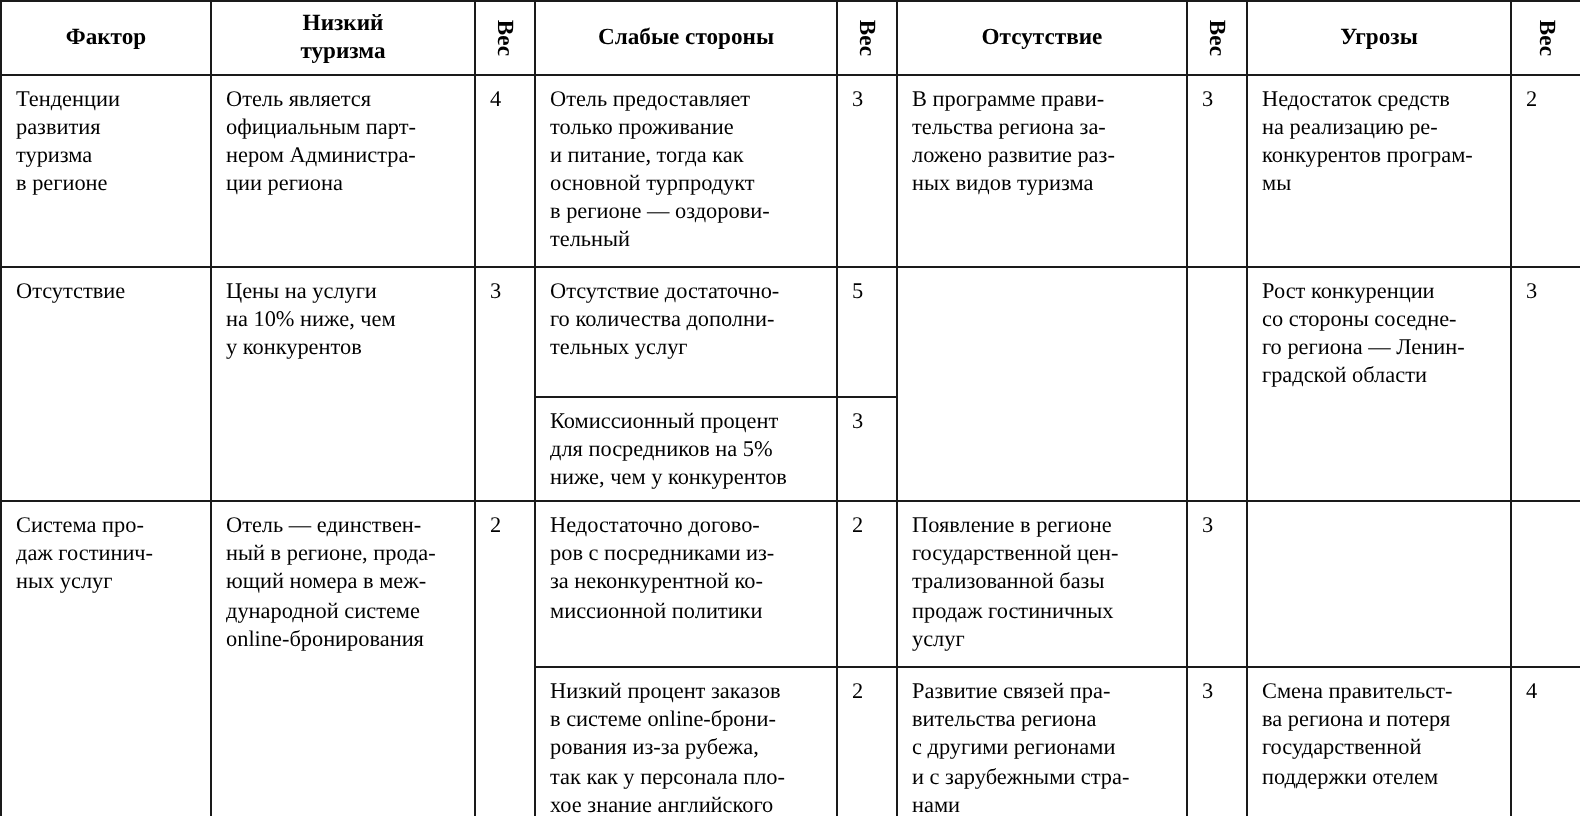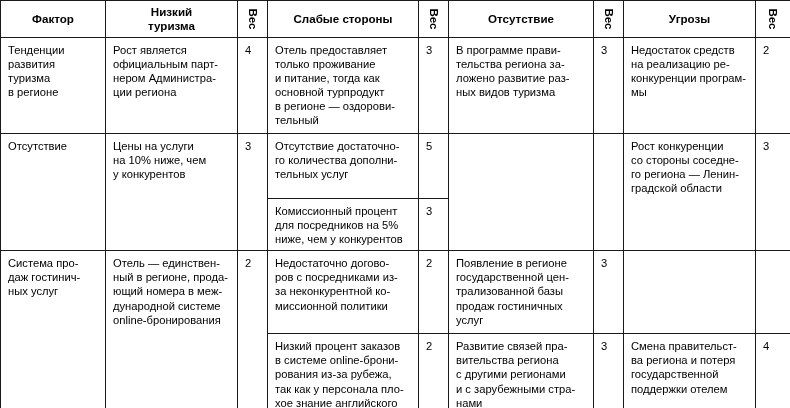--- a/index.html
+++ b/index.html
@@ -12,20 +12,21 @@
     height: 408px;
     font-family: "Liberation Sans", sans-serif;
     color: #000000;
     overflow: hidden;
   }
   .swot-wrap {
     width: 740px;
     height: 408px;
     box-sizing: border-box;
     position: relative;
+    font-family: Liberation Serif, serif;
   }
   table.swot {
     border-collapse: collapse;
     table-layout: fixed;
     width: 790px;
     height: 408px;
   }
   table.swot td, table.swot th {
     border: 1px solid #1a1a1a;
     vertical-align: top;
@@ -125,40 +126,40 @@
       </th>
     </tr>
   </thead>
   <tbody>
 
     <tr class="r1">
       <td class="factor-cell" rowspan="1" style="white-space: pre-line;">Тенденции
 развития
 туризма
 в регионе</td>
-      <td style="white-space: pre-line;">Рост является
+      <td style="white-space: pre-line;">Отель является
 официальным парт-
 нером Администра-
 ции региона</td>
       <td class="w-col">4</td>
       <td style="white-space: pre-line;">Отель предоставляет
 только проживание
 и питание, тогда как
 основной турпродукт
 в регионе — оздорови-
 тельный</td>
       <td class="w-col">3</td>
       <td style="white-space: pre-line;">В программе прави-
 тельства региона за-
 ложено развитие раз-
 ных видов туризма</td>
       <td class="w-col">3</td>
       <td style="white-space: pre-line;">Недостаток средств
 на реализацию ре-
-конкуренции програм-
+конкурентов програм-
 мы</td>
       <td class="w-col">2</td>
     </tr>
 
     <tr class="r2">
       <td class="factor-cell" rowspan="2">Отсутствие</td>
       <td rowspan="2" style="white-space: pre-line;">Цены на услуги
 на 10% ниже, чем
 у конкурентов</td>
       <td class="w-col" rowspan="2">3</td>

